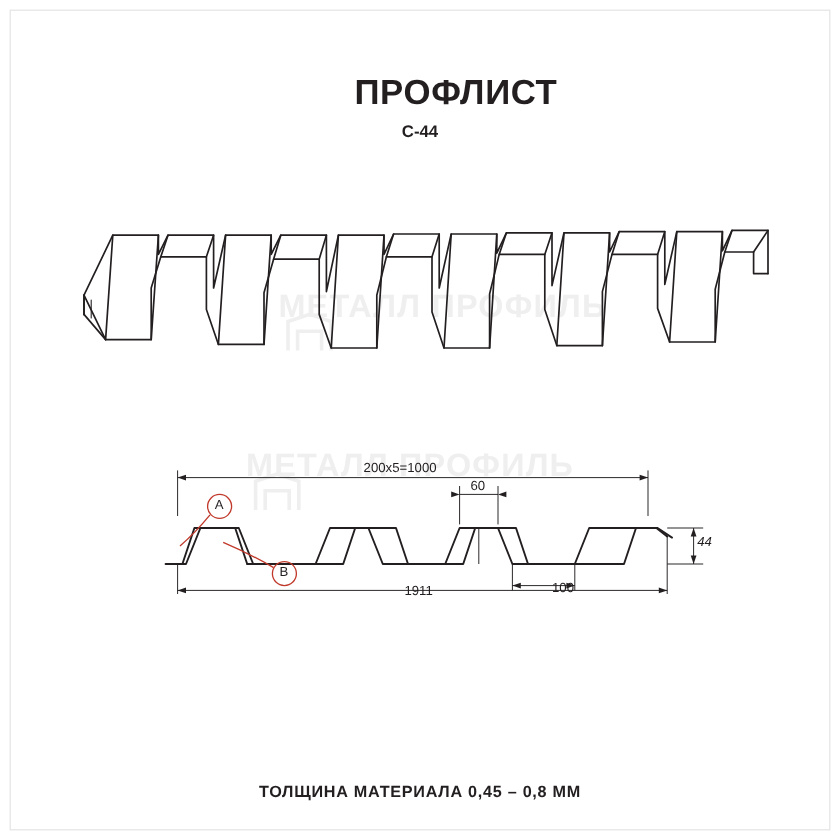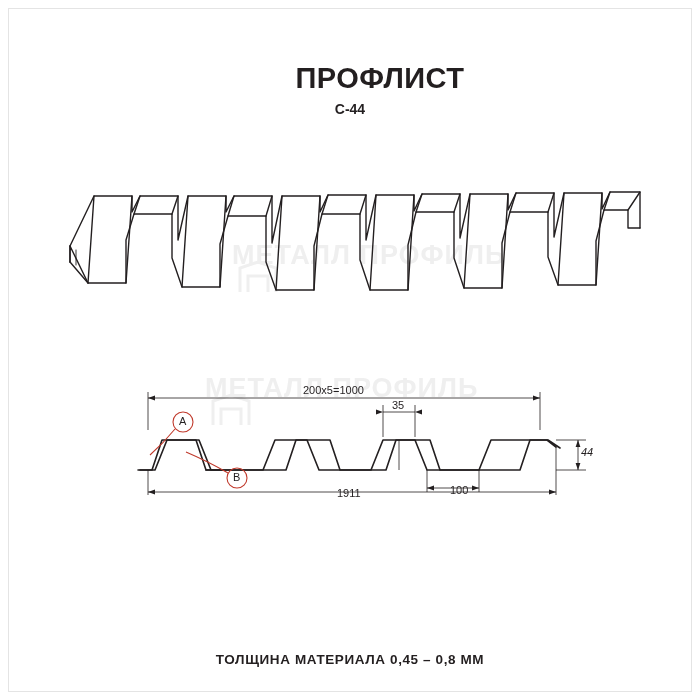--- a/index.html
+++ b/index.html
@@ -316,22 +316,22 @@
       <circle cx="183" cy="422" r="10"></circle>
       <path d="M175 429 C 166 440, 158 448, 150 455"></path>
     </g>
     <g fill="none" stroke="#c0392b" stroke-width="1.1">
       <circle cx="237" cy="478" r="10"></circle>
       <path d="M228 473 C 216 466, 200 458, 186 452"></path>
     </g>
   </svg>
 
   <div class="dimtext" style="left:303px; top:384px;">200х5=1000</div>
-  <div class="dimtext" style="left:392px; top:399px;">35</div>
-  <div class="dimtext" style="left:450px; top:484px;">100</div>
+  <div class="dimtext" style="left:392px; top:399px;">60</div>
+  <div class="dimtext" style="left:460px; top:484px;">100</div>
   <div class="dimtext" style="left:337px; top:487px;">1911</div>
   <div class="dimtext" style="left:581px; top:446px;font-style:italic;">44</div>
 
   <div class="balloon-label" style="left:179px; top:415px;">A</div>
   <div class="balloon-label" style="left:233px; top:471px;">B</div>
 
   <div id="footer-note">ТОЛЩИНА МАТЕРИАЛА 0,45 – 0,8 ММ</div>
 
 </div>
 

